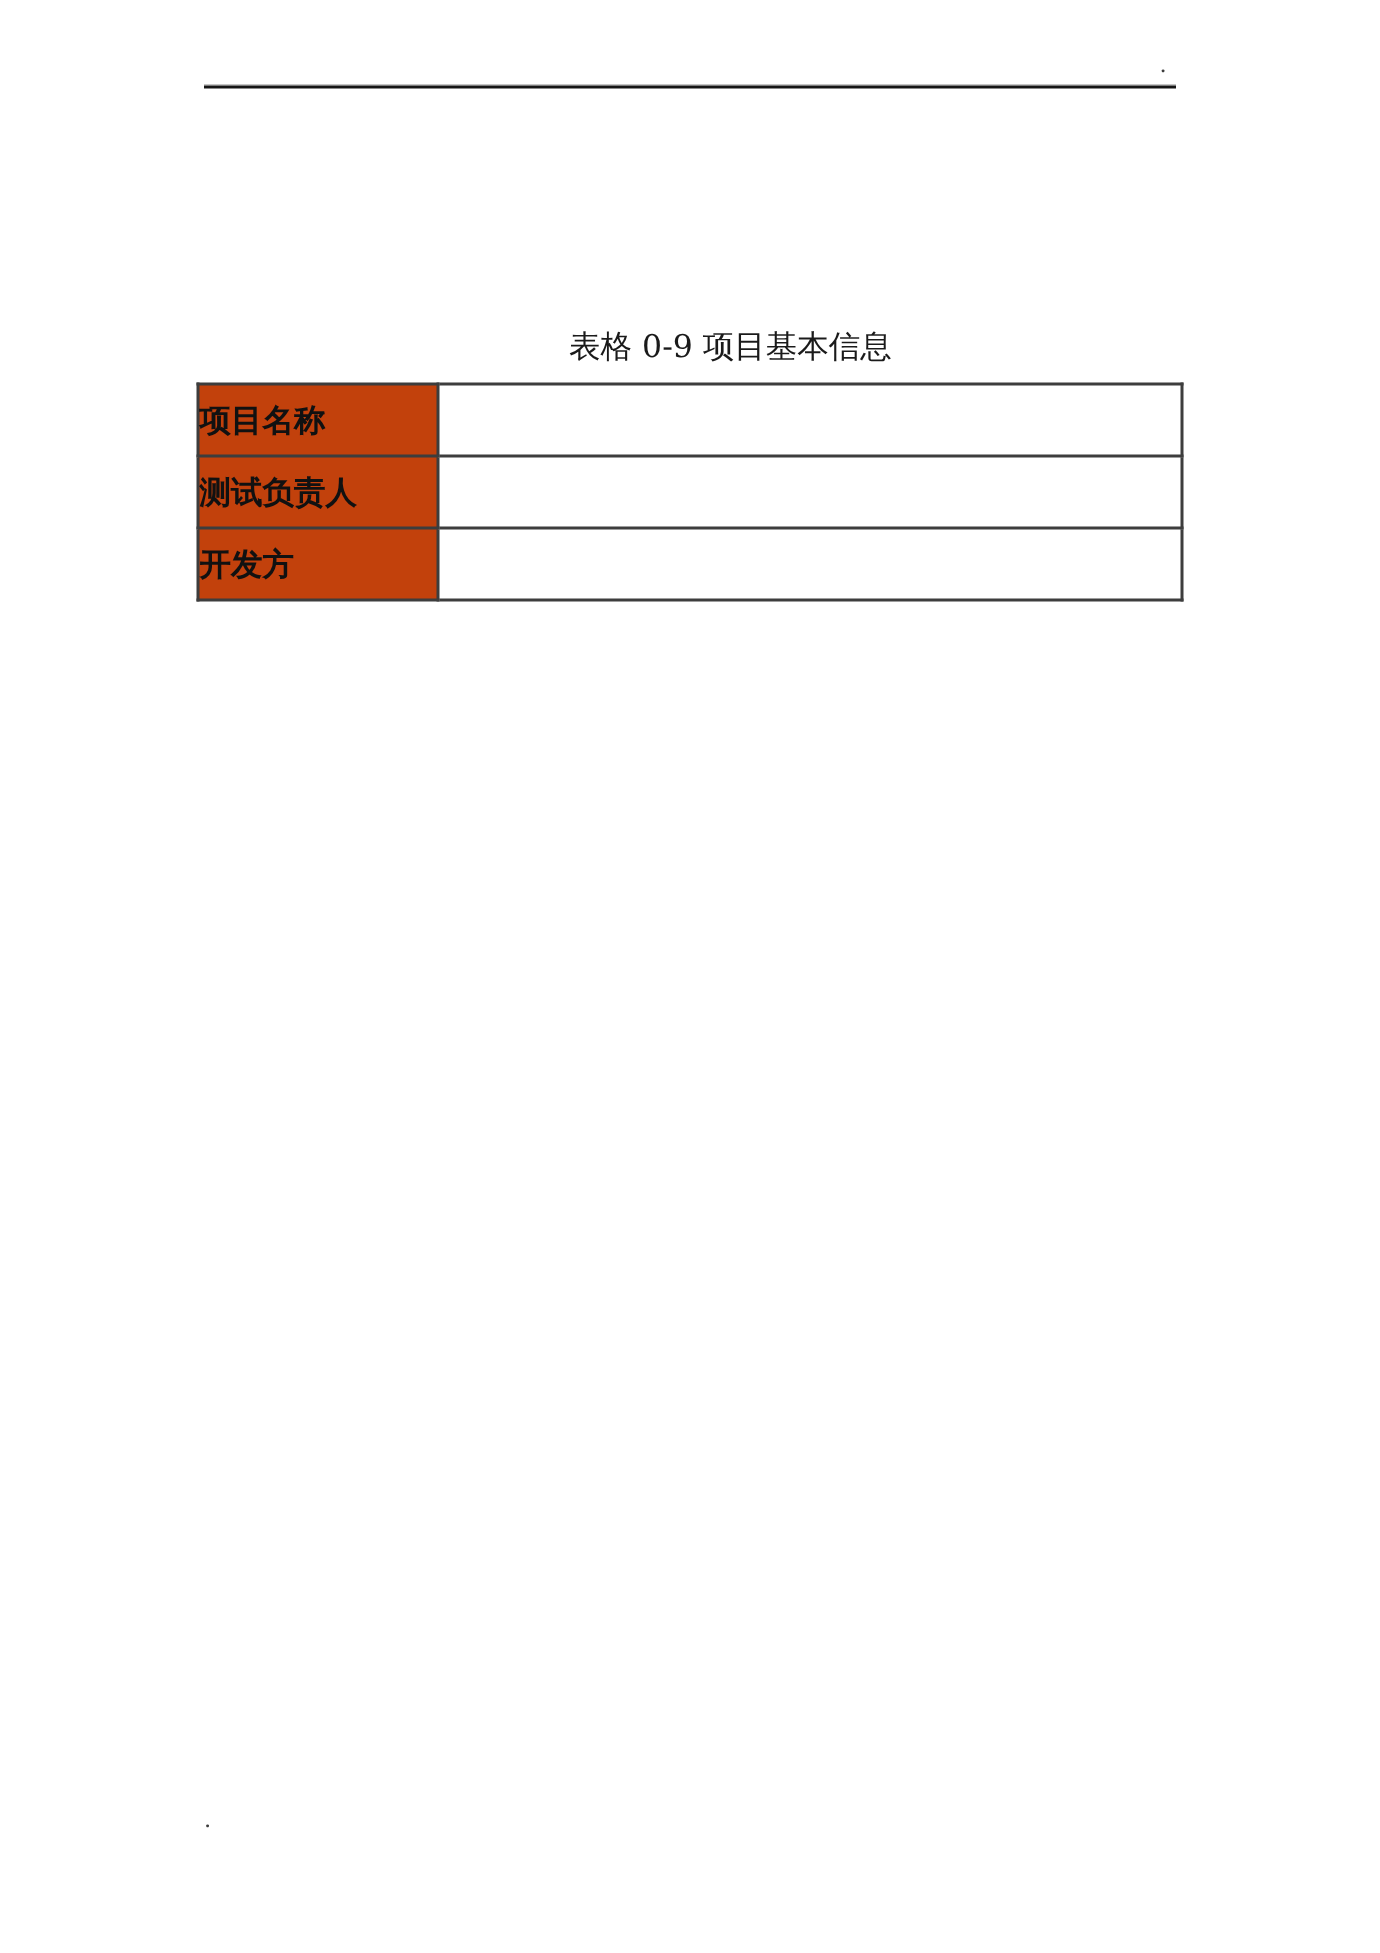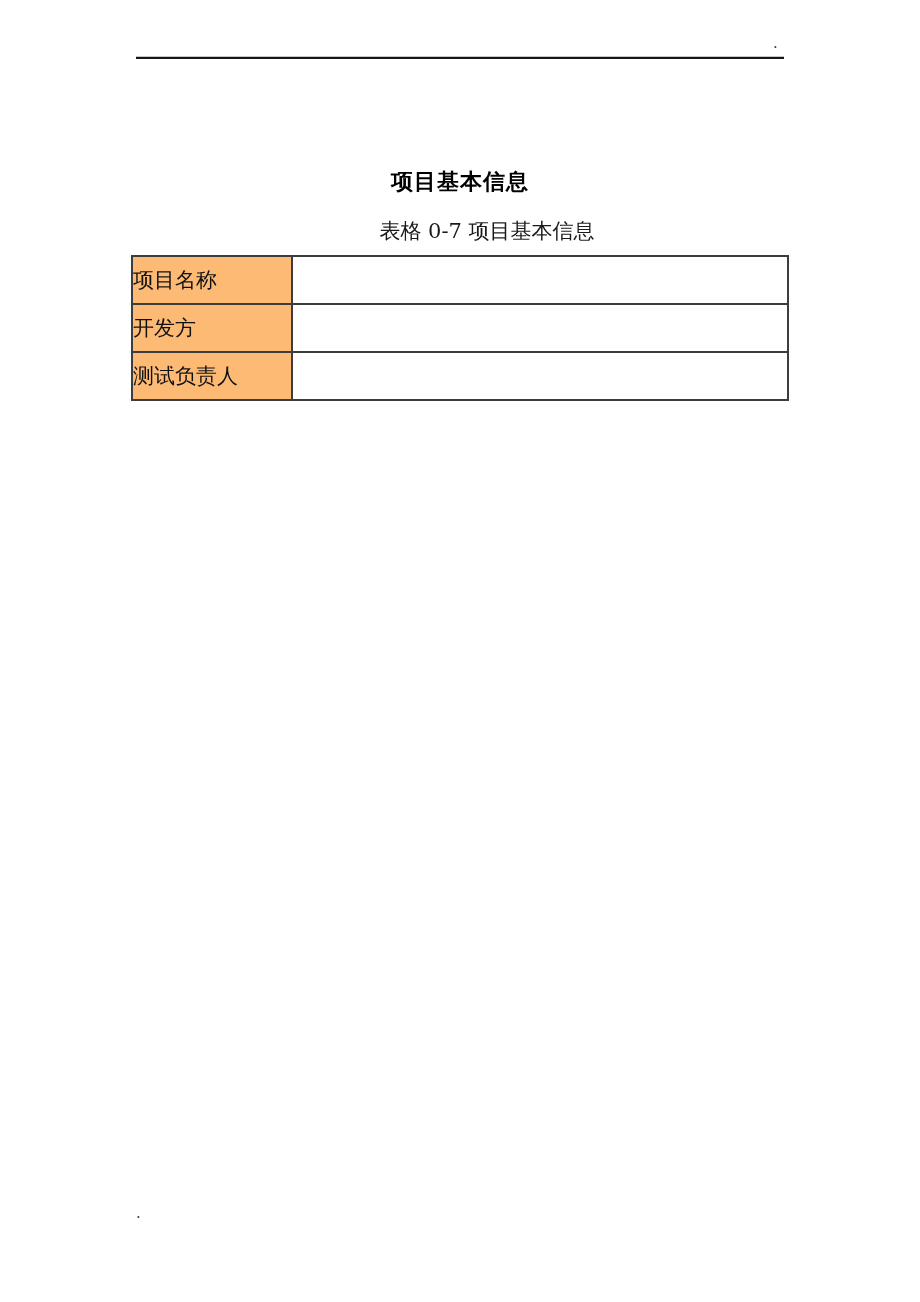--- a/index.html
+++ b/index.html
@@ -67,24 +67,25 @@
     width: 658px;
   }
   table.info-table td {
     border: 2px solid #3d3d3d;
     height: 46px;
     font-size: 21px;
     vertical-align: middle;
     padding: 0;
   }
   td.label-cell {
-    background: #fdba74;
+    background: #c2410c;
     width: 158px;
     padding-left: 8px;
     color: #111111;
+    font-weight: bold;
   }
   td.value-cell {
     background: #ffffff;
     width: 494px;
   }
   .footer-mark {
     position: absolute;
     left: 136px;
     top: 1206px;
     font-size: 15px;
@@ -94,36 +95,35 @@
 </style>
 </head>
 <body>
 
 <div class="page">
 
   <span class="header-mark">.</span>
 
   <div class="top-rule"></div>
 
-  <h1 class="doc-title">项目基本信息</h1>
 
-  <div class="table-caption">表格 0-7 项目基本信息</div>
+  <div class="table-caption">表格 0-9 项目基本信息</div>
 
   <table class="info-table">
     <tbody>
       <tr>
         <td class="label-cell">项目名称</td>
         <td class="value-cell"></td>
       </tr>
       <tr>
-        <td class="label-cell">开发方</td>
+        <td class="label-cell">测试负责人</td>
         <td class="value-cell"></td>
       </tr>
       <tr>
-        <td class="label-cell">测试负责人</td>
+        <td class="label-cell">开发方</td>
         <td class="value-cell"></td>
       </tr>
     </tbody>
   </table>
 
   <span class="footer-mark">.</span>
 
 </div>
 
 </body></html>

